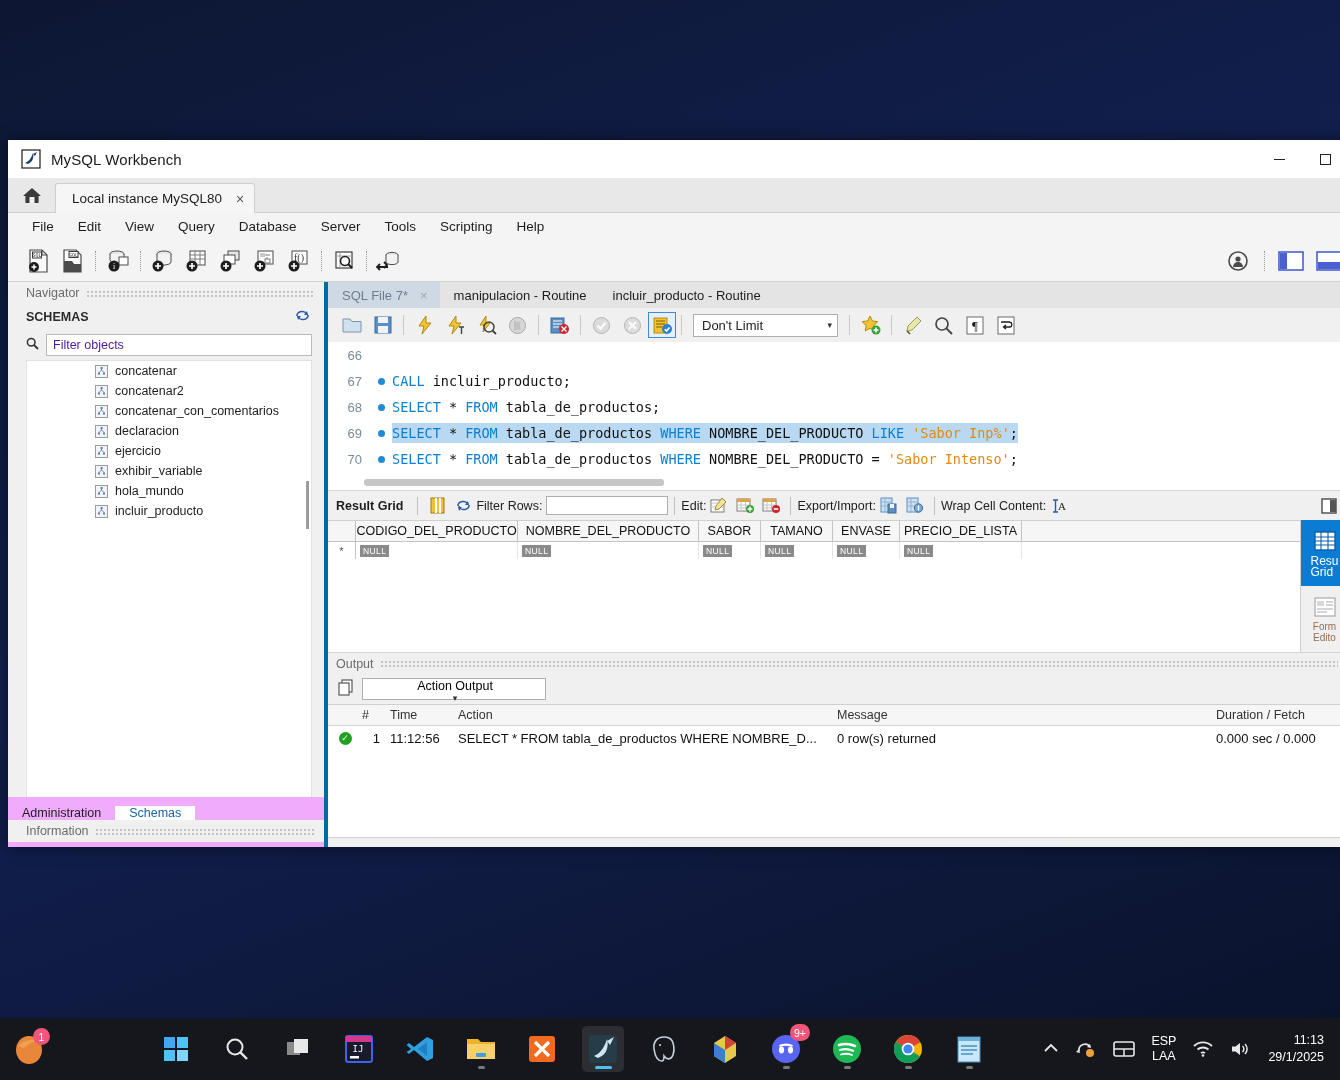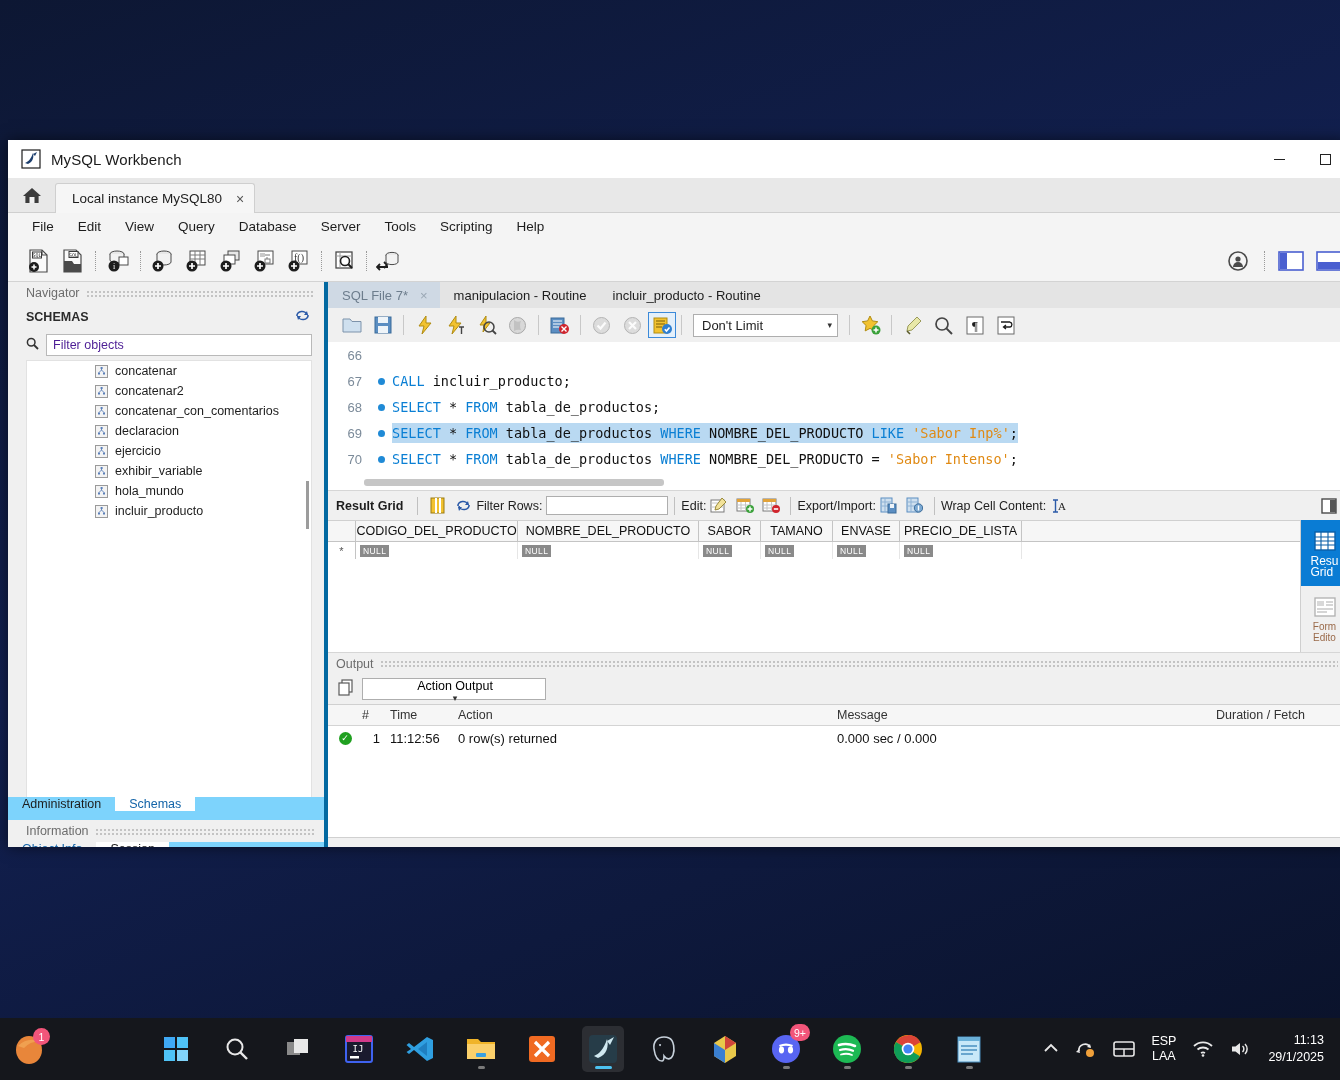--- a/index.html
+++ b/index.html
@@ -65,21 +65,21 @@
   .filter-row { height: 30px; display: flex; align-items: center; gap: 7px; padding: 0 12px 0 18px; }
   .filter-input { flex: 1; height: 22px; border: 1px solid #b9b9b9; background: #fff;
     font-size: 12.5px; color: #4c1d95; padding: 0 6px; display: flex; align-items: center; }
   .tree { flex: 1; background: #ffffff; margin: 0 12px 0 18px; position: relative; overflow: hidden;
     border: 1px solid #e2e2e2; border-bottom: none; }
   .tree-item { height: 20px; display: flex; align-items: center; gap: 7px; padding-left: 68px;
     font-size: 12.5px; color: #1d1d1d; }
   .proc-ico { width: 13px; height: 13px; border: 1px solid #9a9a9a; background: #f3f3f3;
     display: flex; align-items: center; justify-content: center; flex: 0 0 auto; }
   .tree-scroll { position: absolute; right: 2px; top: 120px; width: 3px; height: 48px; background: #9c9c9c; }
-  .nav-tabs { height: 23px; display: flex; align-items: flex-start; background: #7dd3fc; }
+  .nav-tabs { height: 23px; display: flex; align-items: flex-end; background: #f0abfc; }
   .nav-tab { padding: 0 14px; font-size: 12.5px; display: flex; align-items: center; color: #1d1d1d; }
   .nav-tab.active { background: #ffffff; color: #1364a8; }
   .info-panel { flex: 1; background: #ffffff; margin: 0 12px 0 18px; padding: 36px 0 0 28px;
     border: 1px solid #e2e2e2; border-bottom: none; }
   .schema-line { font-size: 14.5px; font-weight: bold; color: #1a1a1a; }
   .schema-line .val { color: #1aa11a; }
 
   
   .editorarea { flex: 1; display: flex; flex-direction: column; background: #f0f0f0; min-width: 0; }
   .sqltabs { height: 26px; background: #e4e4e4; display: flex; align-items: stretch; }
@@ -795,20 +795,21 @@
             <div style="width:379px">Action</div>
             <div style="width:379px">Message</div>
             <div style="width:auto">Duration / Fetch</div>
           </div>
           <div class="orow">
             <div style="width:28px;justify-content:center">
               <span class="okdot">✓</span>
             </div>
             <div style="width:28px;justify-content:flex-end;padding-right:4px">1</div>
             <div style="width:68px">11:12:56</div>
+            <div style="width:379px">SELECT * FROM tabla_de_productos WHERE NOMBRE_D...</div>
             <div style="width:379px">0 row(s) returned</div>
             <div style="width:auto">0.000 sec / 0.000</div>
           </div>
         </div>
 
         <div class="statusbar">
           <span>Query Completed</span>
         </div>
       </div>
     </div>

